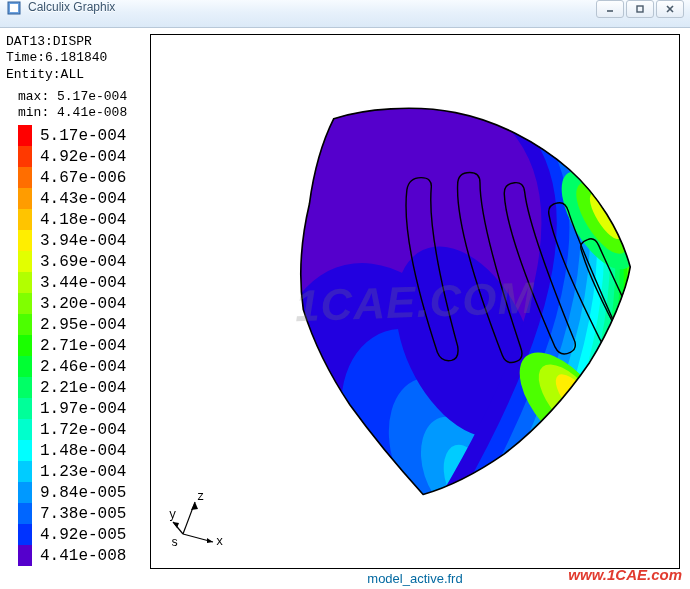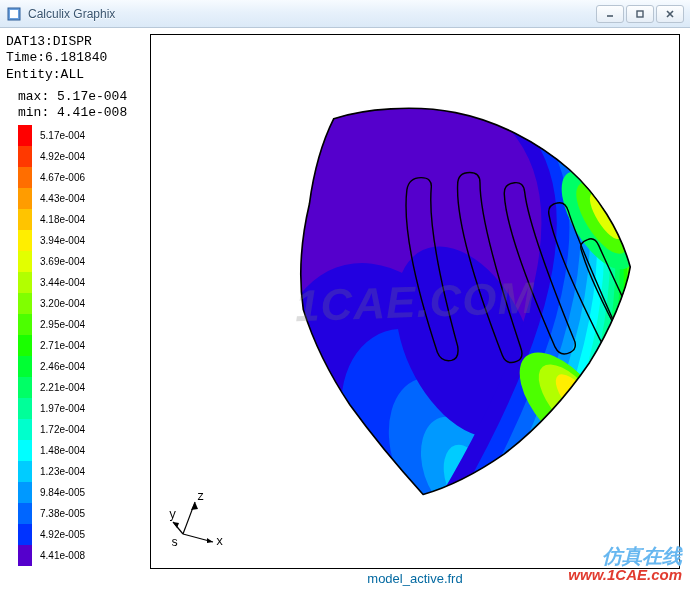--- a/index.html
+++ b/index.html
@@ -10,21 +10,20 @@
     font-size: 12px;
     background: #fff;
     overflow: hidden;
     position: relative;
   }
   .titlebar {
     height: 28px;
     background: linear-gradient(#f7fbff, #e7f1fb 45%, #dbe9f7);
     border-bottom: 1px solid #b8c8d8;
     display: flex;
-    align-items: center;
     padding: 0 6px;
     color: #3b5670;
   }
   .titlebar .app-icon {
     width: 16px; height: 16px;
     margin-right: 6px;
     display: inline-flex; align-items: center; justify-content: center;
   }
   .titlebar .title-text { flex: 0 0 auto; text-shadow: 0 1px 0 #fff; }
   .titlebar .title-spacer { flex: 1; }
@@ -57,21 +56,21 @@
   .legend-row {
     display: flex; align-items: center;
     height: 21px;
   }
   .swatch {
     width: 14px; height: 21px;
     margin-left: 12px;
     margin-right: 8px;
     border-right: 0;
   }
-  .legend-label { font-family: Liberation Sans, sans-serif; font-size: 10px; }
+  .legend-label { font-family: Liberation Mono, monospace; font-size: 16px; }
   .viewport {
     flex: 1;
     position: relative;
     border: 1px solid #000;
     margin: 6px 10px 20px 0;
     background: #fff;
   }
   .plot-svg {
     position: absolute;
     inset: 0;
@@ -331,15 +330,14 @@
     </svg>
 
     <div class="watermark-center">1CAE.COM</div>
 
     <div class="filename">model_active.frd</div>
   </div>
 
 </div>
 
 <div class="brand-block">
-  <div class="brand-cn">仿真在线</div>
   <div class="brand-url">www.1CAE.com</div>
 </div>
 
 </body></html>

